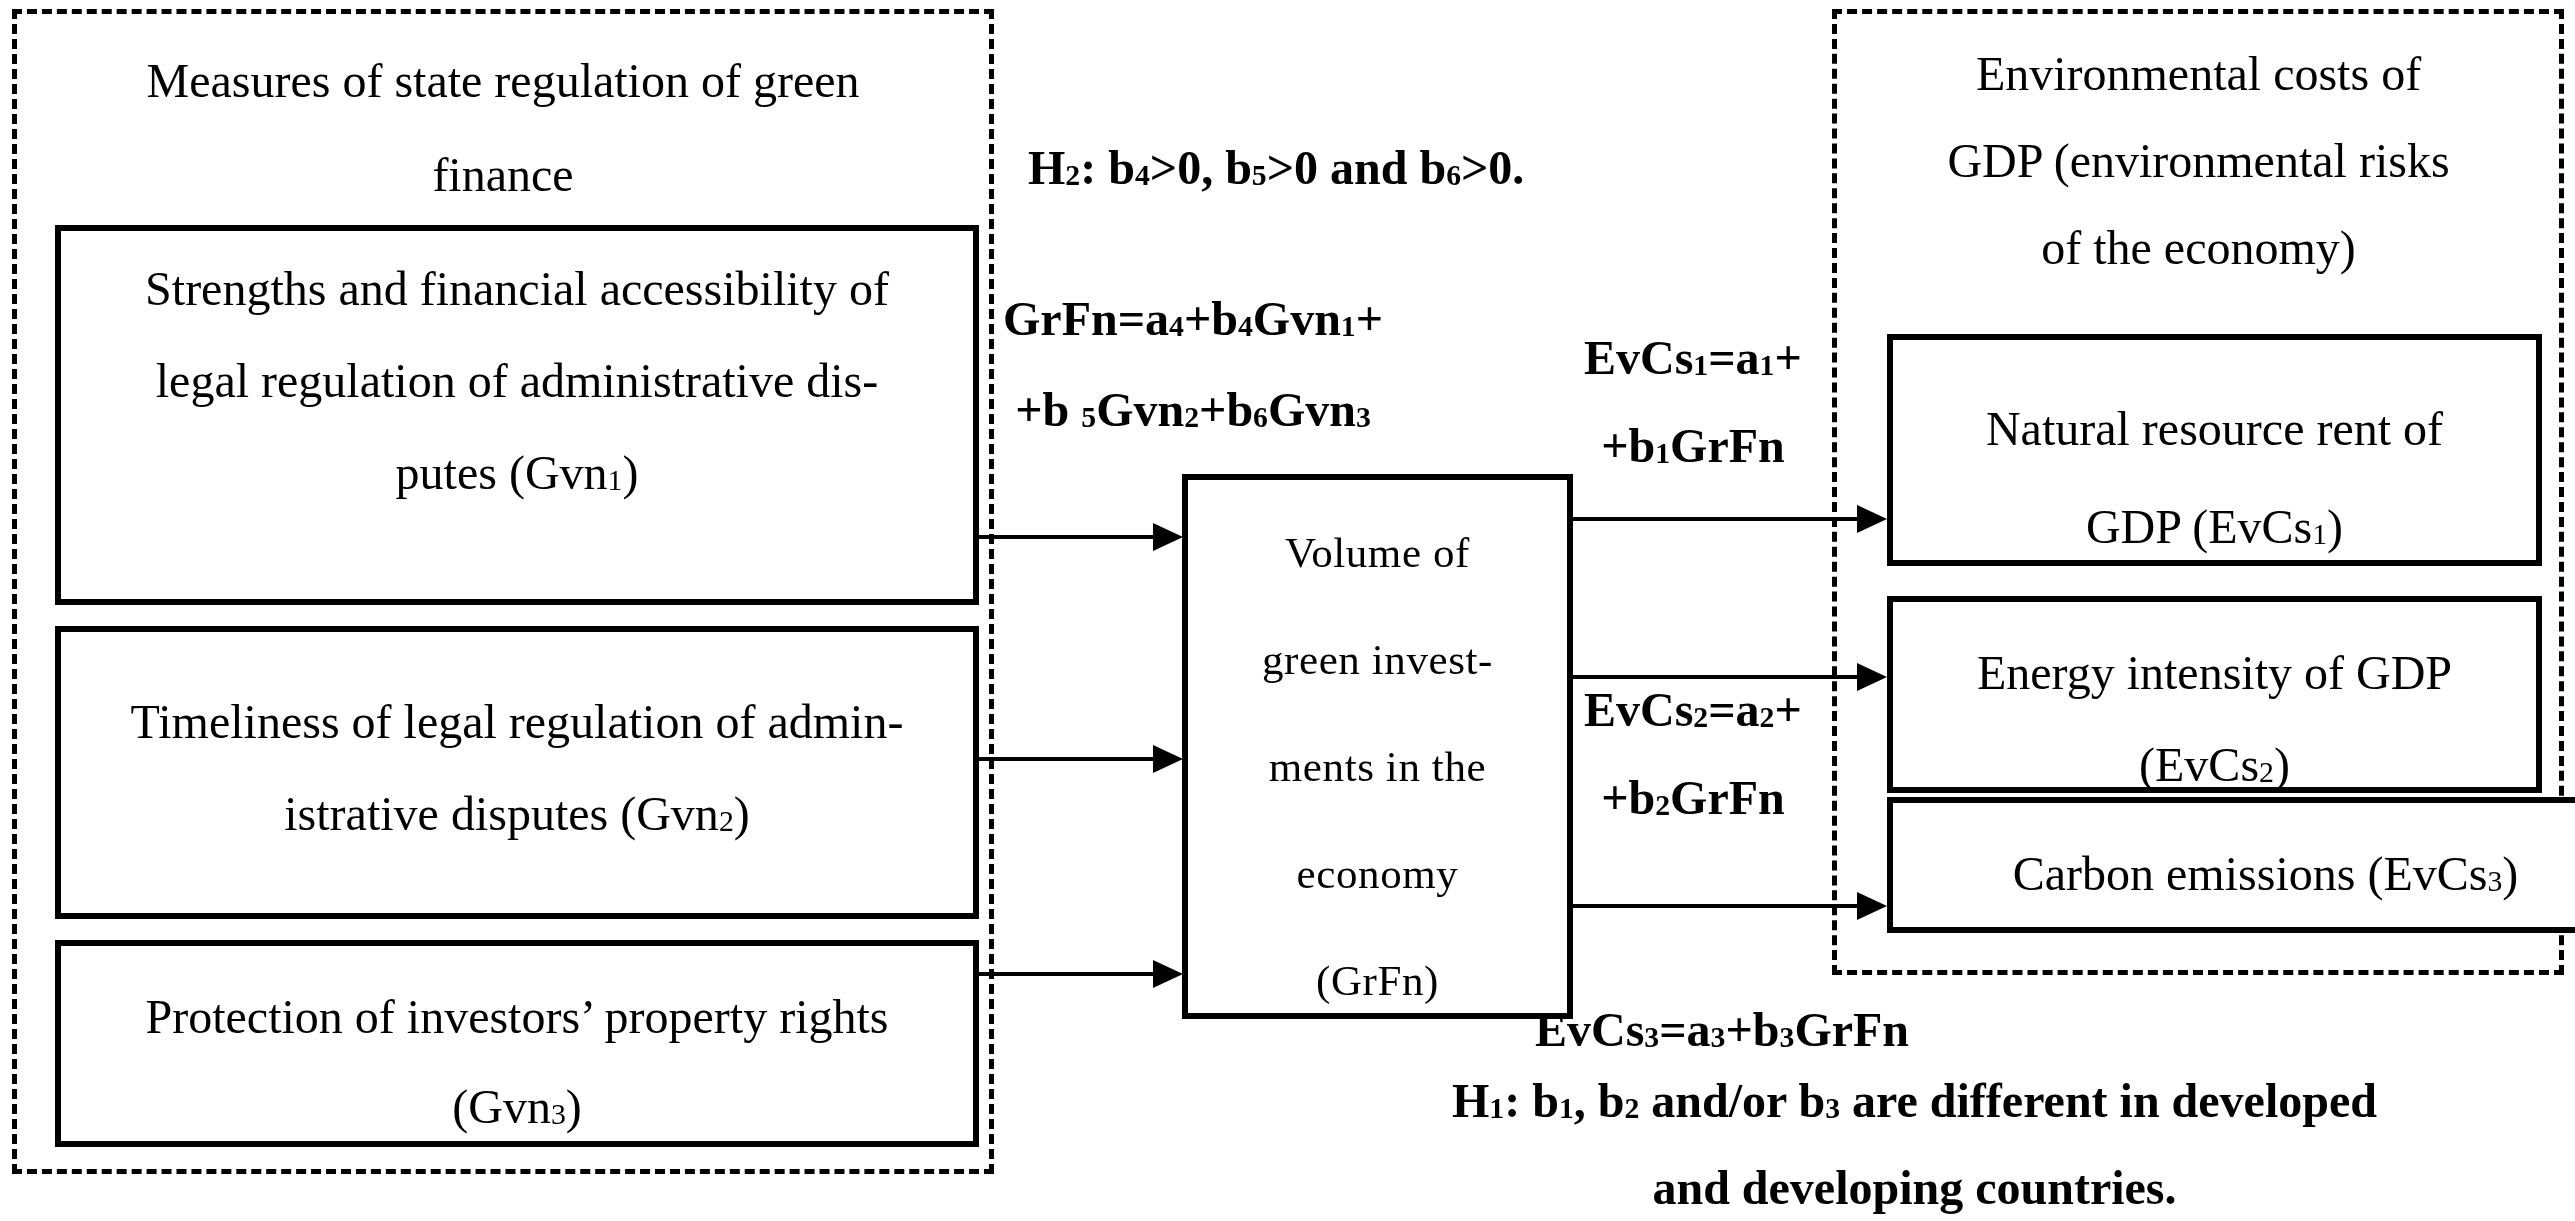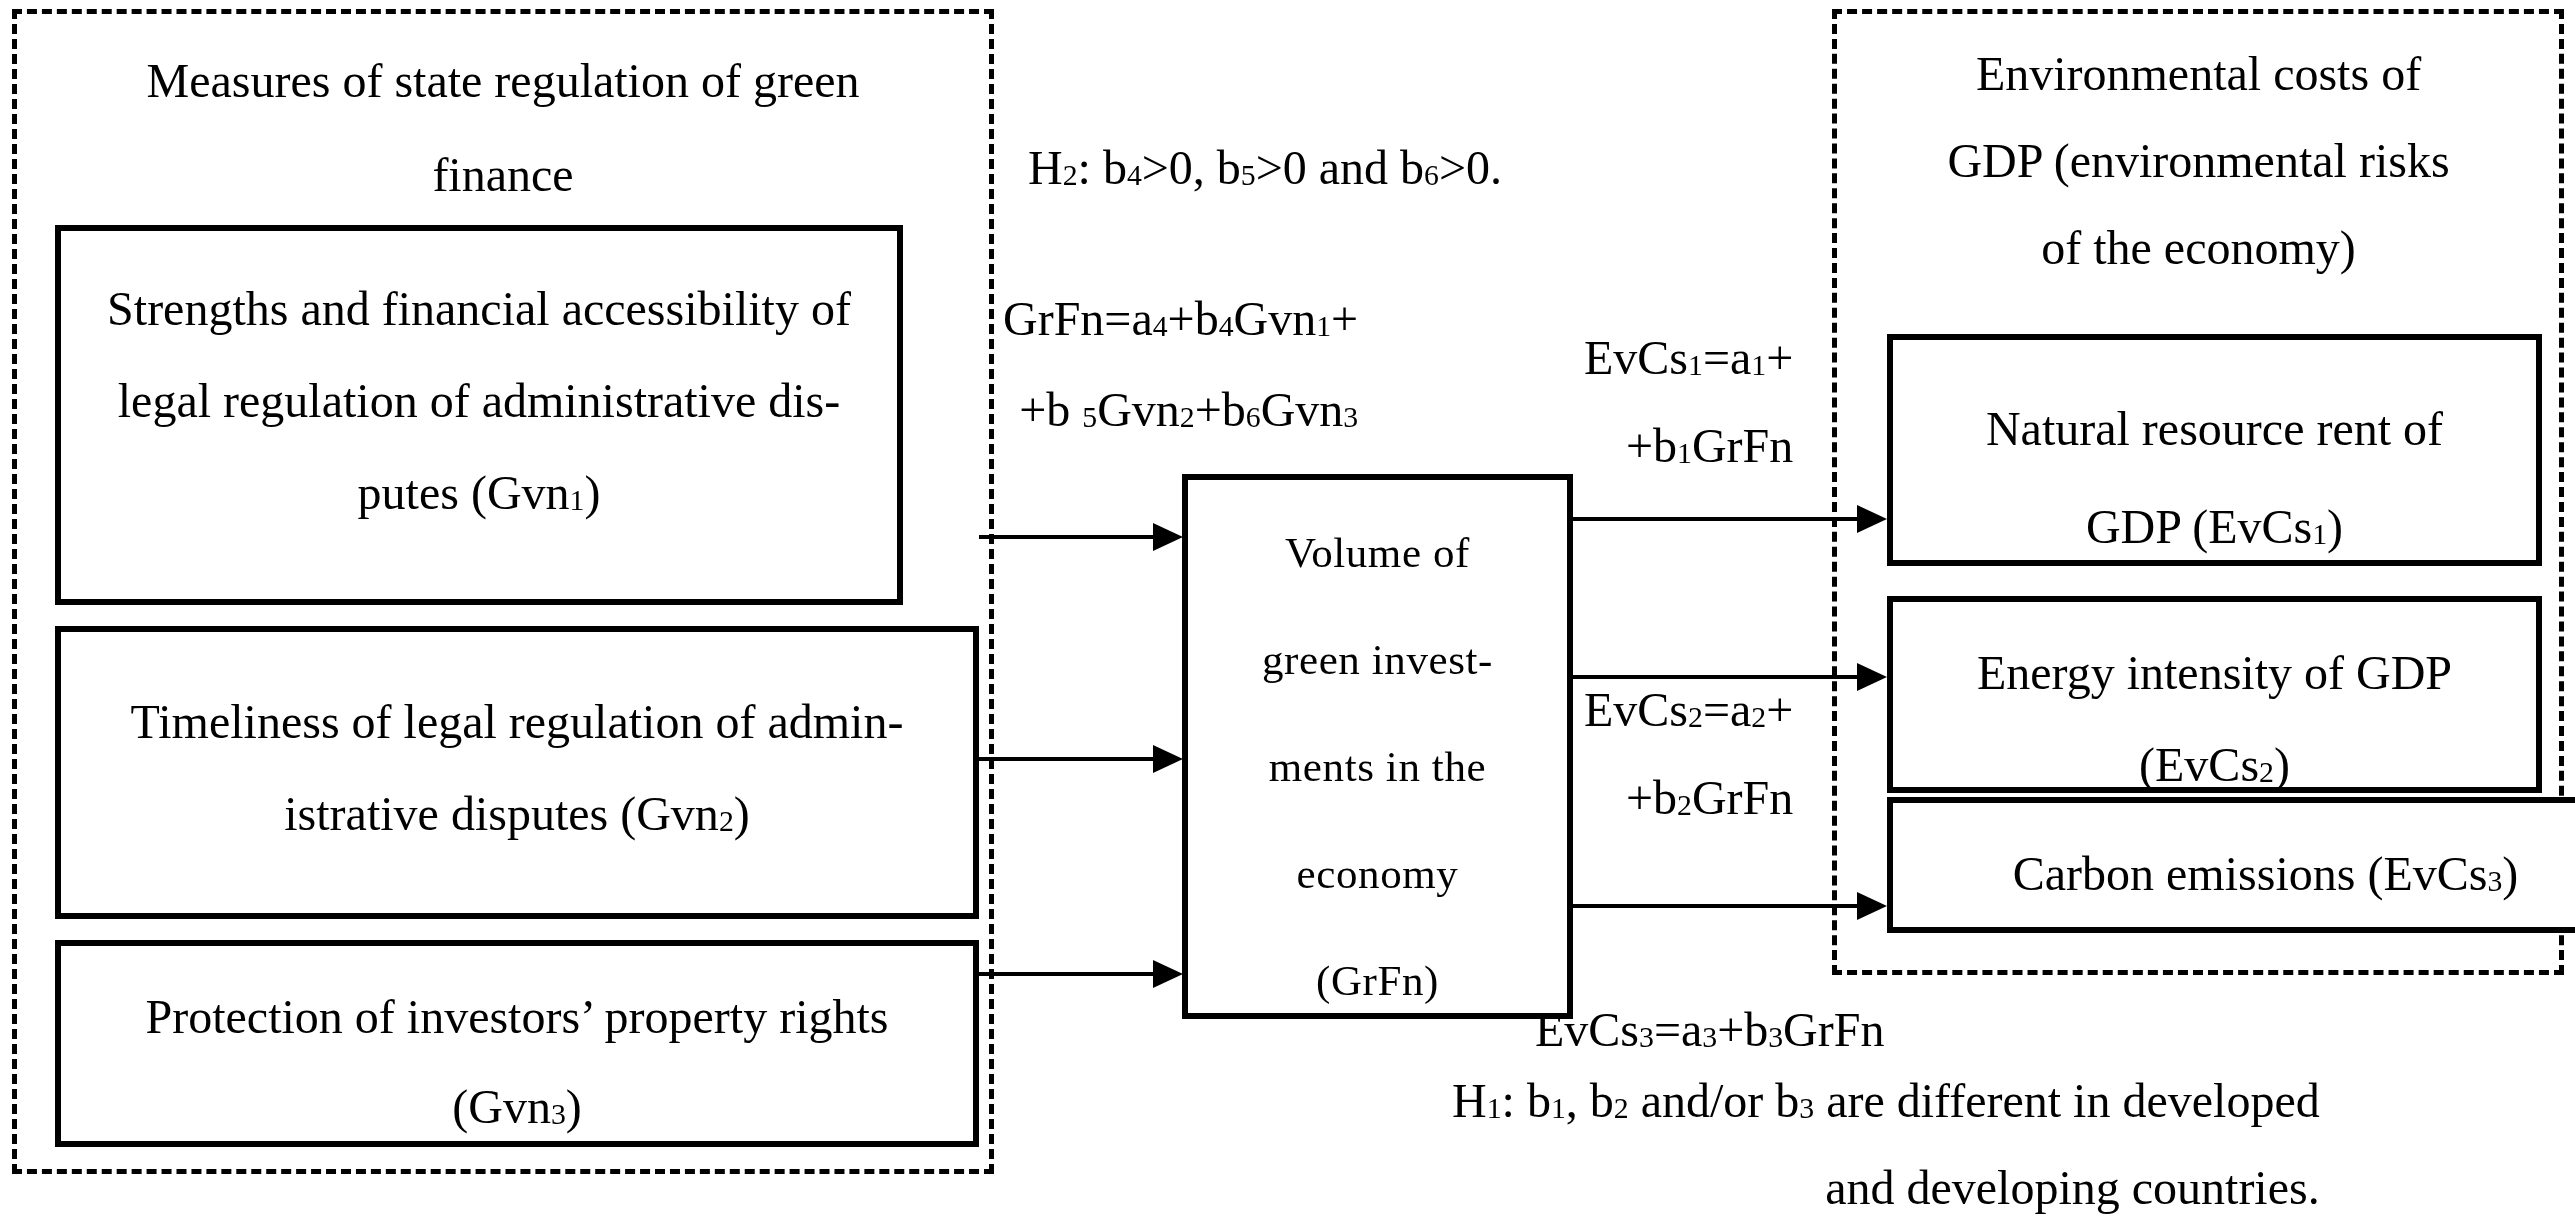--- a/index.html
+++ b/index.html
@@ -5,29 +5,29 @@
   html, body { margin: 0; padding: 0; background: #ffffff; }
   body { width: 2576px; height: 1222px; }
   #canvas {
     position: relative; width: 2576px; height: 1222px;
     background: #ffffff; color: #000;
     font-family: "Liberation Serif", "DejaVu Serif", serif;
     font-size: 48px; line-height: 92px;
   }
   .dashed-group { position: absolute; border: 5.6px dashed #000; box-sizing: border-box; background: transparent; }
   .solid-box { position: absolute; border: 6.2px solid #000; box-sizing: border-box; background: #fff; text-align: center; }
-  .label { position: absolute; text-align: right; white-space: nowrap; }
+  .label { position: absolute; text-align: center; white-space: nowrap; font-weight: bold; }
   .t { display: block; }
   sub { font-size: 0.62em; line-height: 0; vertical-align: -0.05em; }
 
   
   #left-group  { left: 12.4px;  top: 8.7px;  width: 982px; height: 1165px; }
   #left-title  { position: absolute; left: 37px; top: 34px; width: 932px; text-align: center; line-height: 94px; }
 
-  #gvn1-box { left: 55px; top: 225px;  width: 848px; height: 380px; padding-top: 32px; text-align: center; }
+  #gvn1-box { left: 55px; top: 225px;  width: 924px; height: 380px; padding-top: 12px; text-align: center; }
   #gvn2-box { left: 55px; top: 626px; width: 924px; height: 293px; padding-top: 44px; }
   #gvn3-box { left: 55px; top: 940px; width: 924px; height: 207px; padding-top: 26px; line-height: 90px; }
 
   
   #grfn-box { left: 1182px; top: 474px; width: 391px; height: 545px; padding-top: 18.6px; line-height: 107px; font-size: 43px; letter-spacing: 0.6px; }
 
   
   #right-group { left: 1832px; top: 8.7px; width: 732px; height: 966px; }
   #right-title { position: absolute; left: 1863px; top: 30px; width: 671px; text-align: center; line-height: 87px; }
 

